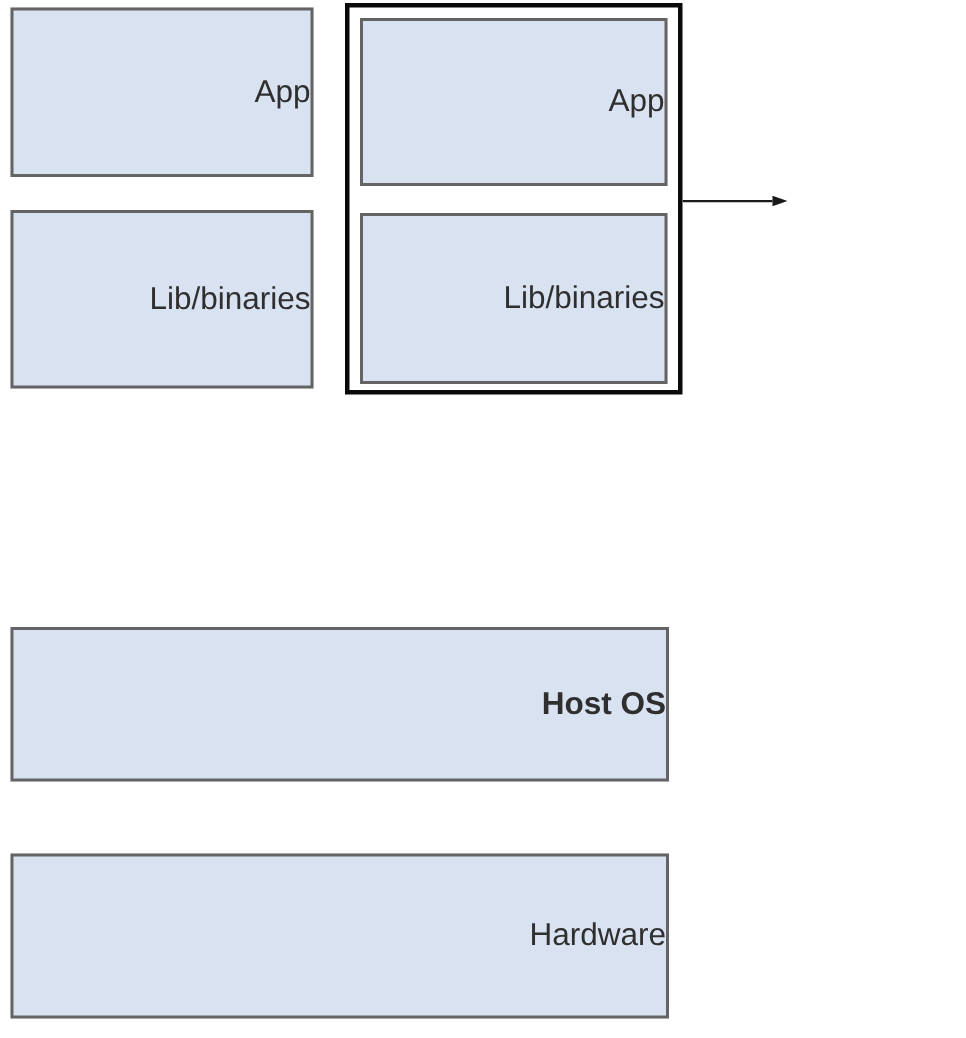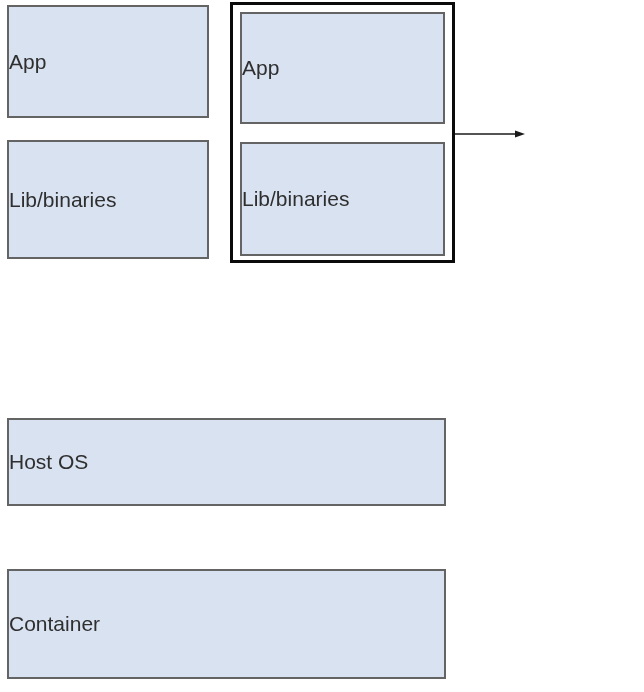--- a/index.html
+++ b/index.html
@@ -21,39 +21,39 @@
     height: 692px;
     background: var(--background);
     overflow: hidden;
   }
   .box {
     position: absolute;
     background: var(--box-fill);
     border: 2px solid var(--box-border);
     display: flex;
     align-items: center;
-    justify-content: flex-start;
+    justify-content: flex-end;
   }
   .box .lbl {
     font-size: 21px;
     color: var(--text);
     white-space: nowrap;
   }
   .b-left-app  { left: 7px;  top: 5px;   width: 202px; height: 113px; }
   .b-left-lib  { left: 7px;  top: 140px; width: 202px; height: 119px; }
   .group {
     position: absolute;
     left: 230px; top: 2px; width: 225px; height: 261px;
     border: 3px solid var(--container-outline);
     background: var(--background);
   }
   .b-c-app { left: 7px; top: 7px;   width: 205px; height: 112px; }
   .b-c-lib { left: 7px; top: 137px; width: 205px; height: 114px; }
   .b-engine   { left: 7px; top: 274px; width: 439px; height: 118px; }
-  .b-hostos   { left: 7px; top: 418px; width: 439px; height: 88px; }
+  .b-hostos   { left: 7px; top: 418px; width: 439px; height: 103px; font-weight: bold; }
   .b-hardware { left: 7px; top: 569px; width: 439px; height: 110px; }
   .arrow-svg {
     position: absolute;
     left: 455px; top: 126px;
     width: 72px; height: 16px;
     display: block;
   }
   .callout {
     position: absolute;
     left: 531px; top: 121px;
@@ -85,16 +85,16 @@
 
   <svg class="arrow-svg" viewBox="0 0 72 16" xmlns="http://www.w3.org/2000/svg">
     <line x1="0" y1="8" x2="60" y2="8" stroke="var(--arrow)" stroke-width="1.5"></line>
     <polygon points="60,4.5 70,8 60,11.5" fill="var(--arrow)"></polygon>
   </svg>
 
   <div class="box b-hostos">
     <span class="lbl">Host OS</span>
   </div>
   <div class="box b-hardware">
-    <span class="lbl">Container</span>
+    <span class="lbl">Hardware</span>
   </div>
 
 </div>
 
 </body></html>

